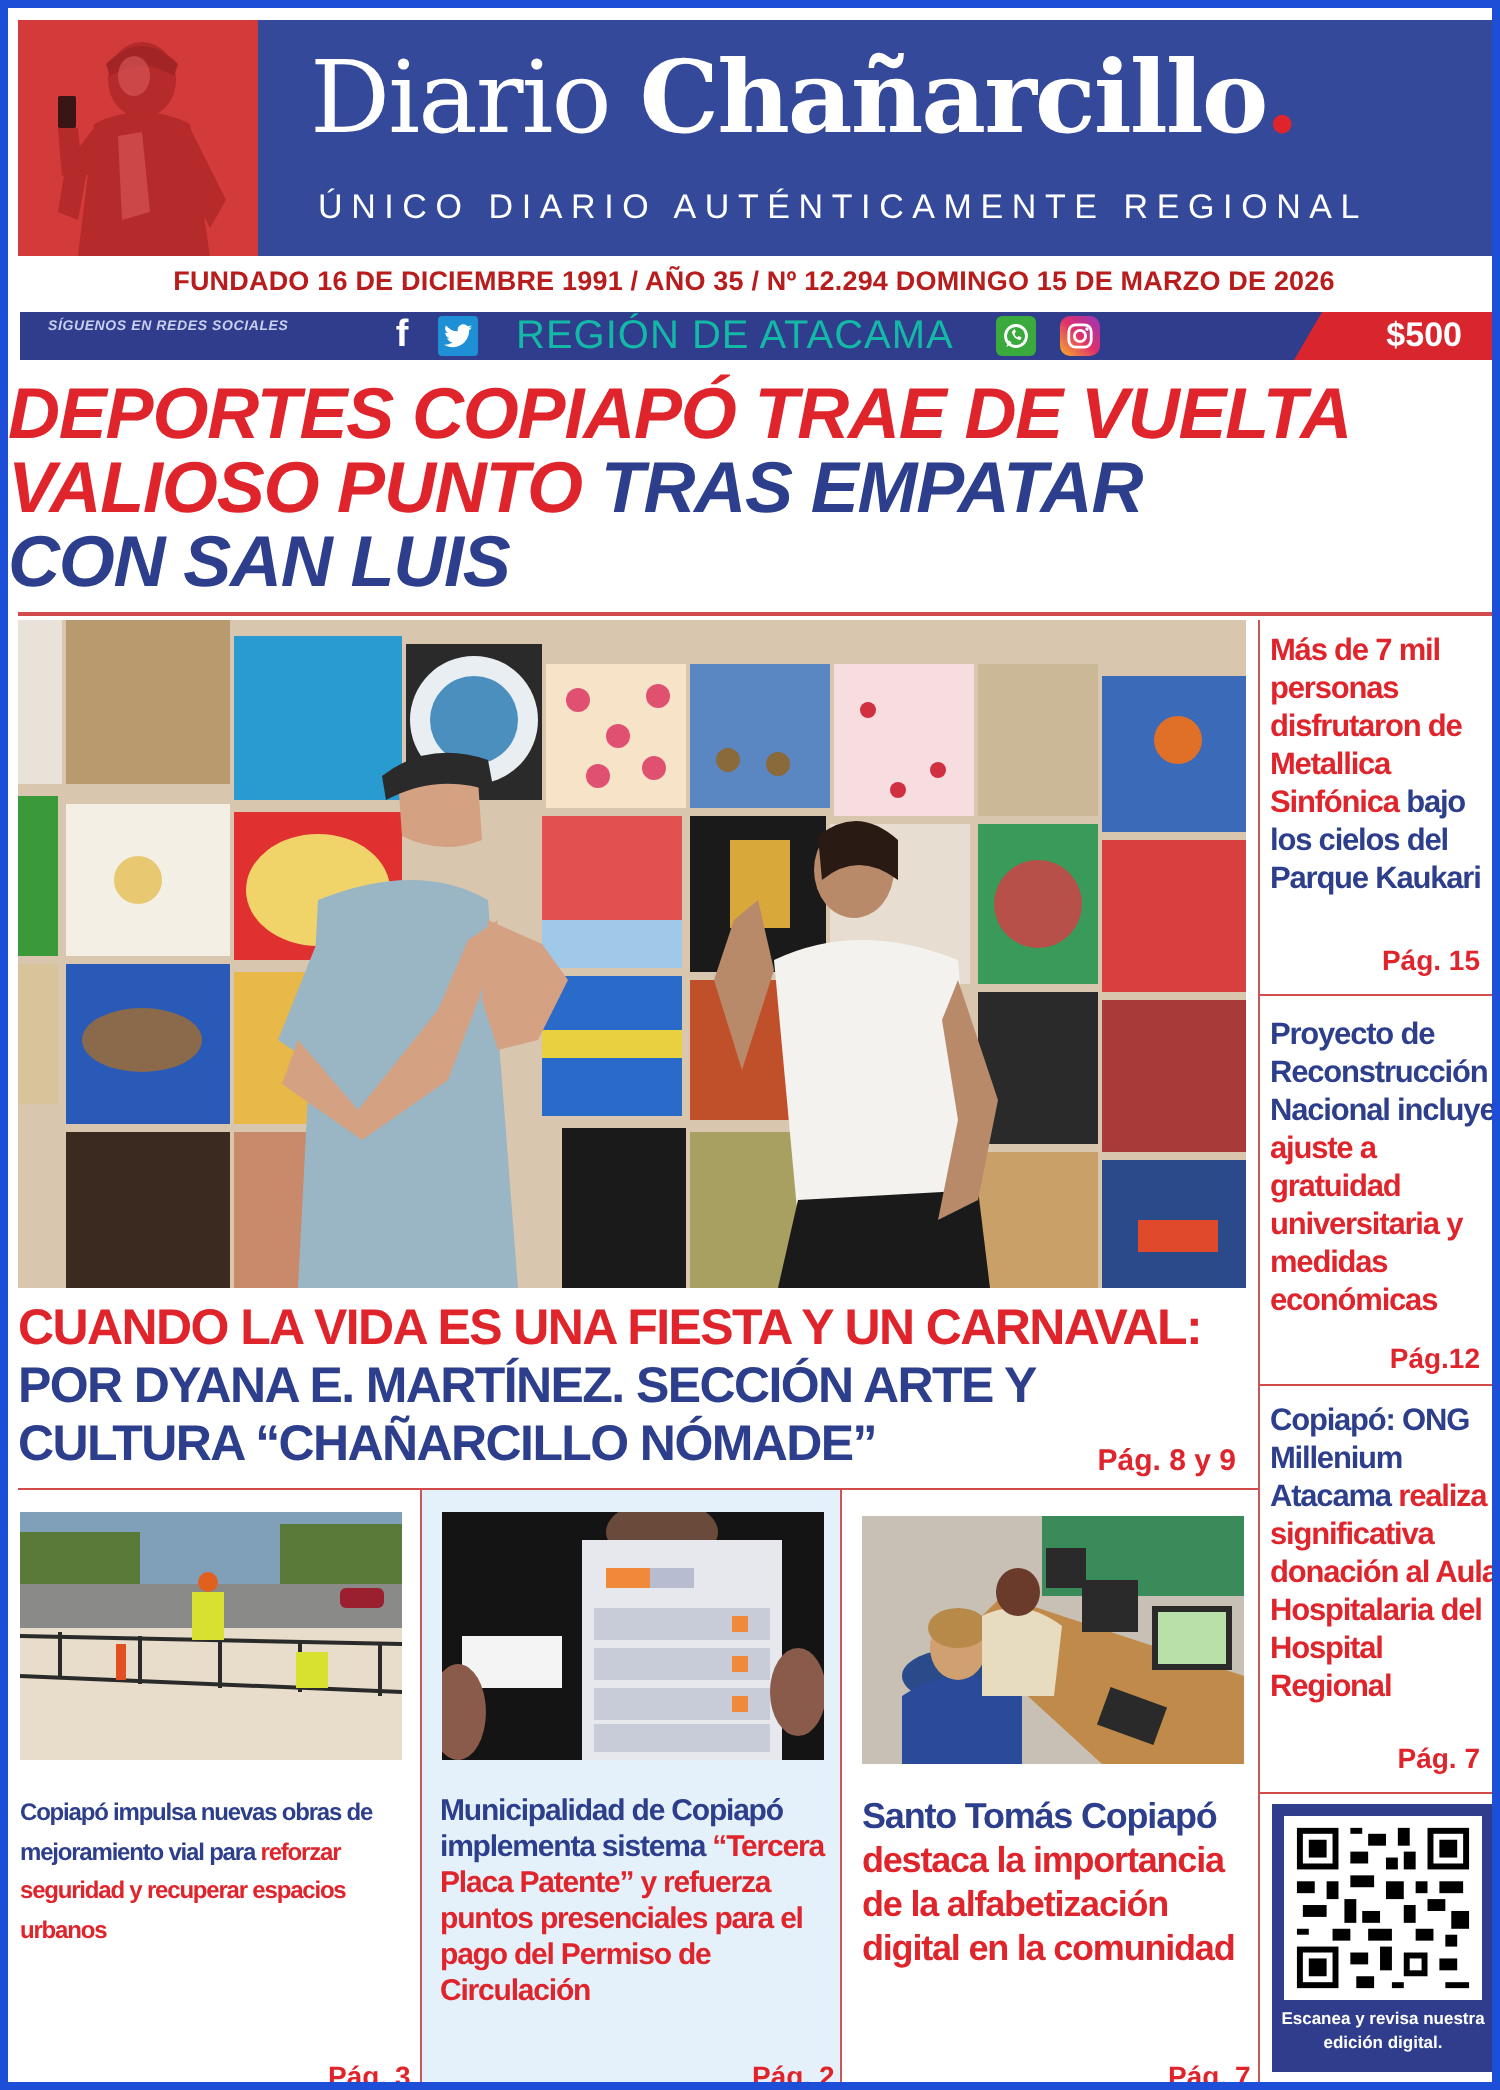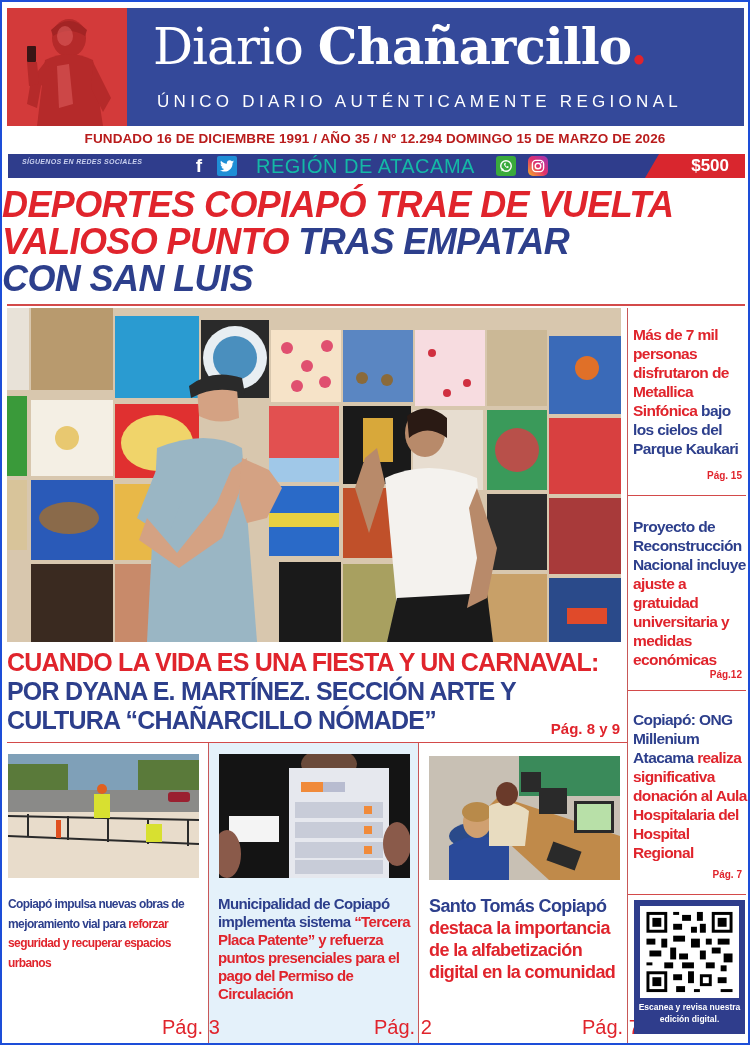--- a/index.html
+++ b/index.html
@@ -1,18 +1,18 @@
 <!DOCTYPE html>
 <html><head>
 <meta charset="utf-8">
 <style>
   * { box-sizing: border-box; margin: 0; padding: 0; }
   html, body { width: 750px; height: 1045px; overflow: hidden; background: #fff; }
   body { font-family: "Liberation Sans", sans-serif; position: relative; }
-  .page { position: absolute; left: 0; top: 0; width: 750px; height: 1045px; border: 2px solid #1d4ed8; background: #fff; overflow: hidden; }
+  .page { position: absolute; left: 0; top: 0; width: 750px; height: 1045px; border: 4px solid #1d4ed8; background: #fff; overflow: hidden; }
 
   
   .masthead { position: absolute; left: 5px; top: 6px; width: 737px; height: 118px; display: flex; }
   .mast-red { width: 120px; height: 118px; background: #d33a3a; position: relative; overflow: hidden; }
   .mast-blue { flex: 1; height: 118px; background: #34499a; position: relative; }
   .mast-title { position: absolute; left: 26px; top: 14px; color: #fff; font-family: "DejaVu Serif", "Liberation Serif", serif; font-size: 50px; letter-spacing: -1px; white-space: nowrap; line-height: 1; }
   .mast-title .light { font-weight: normal; }
   .mast-title .bold { font-weight: bold; }
   .mast-title .dot { color: #e0242c; font-weight: bold; }
   .mast-tagline { position: absolute; left: 30px; top: 84px; color: #fff; font-size: 17px; letter-spacing: 4.3px; white-space: nowrap; }
@@ -38,27 +38,27 @@
   .vrule { position: absolute; width: 1px; background: #c85858; }
 
   
   .main-photo { position: absolute; left: 5px; top: 306px; width: 614px; height: 334px; overflow: hidden; background: #c9b39a; }
 
   .feature { position: absolute; left: 5px; top: 646px; width: 612px; font-weight: bold; font-size: 25px; line-height: 29px; letter-spacing: -0.8px; }
   .feature .line { display: block; white-space: nowrap; }
   .feature-page { position: absolute; right: 22px; top: 716px; font-weight: bold; font-size: 15px; color: #e0242c; }
 
   
-  .side { position: absolute; left: 631px; width: 115px; font-weight: bold; font-size: 15.5px; line-height: 19px; letter-spacing: -0.6px; margin-top: 11px; }
-  .side-page { position: absolute; right: 6px; font-weight: bold; font-size: 10px; color: #e0242c; }
+  .side { position: absolute; left: 631px; width: 115px; font-weight: bold; font-size: 15.5px; line-height: 19px; letter-spacing: -0.6px; }
+  .side-page { position: absolute; right: 6px; font-weight: bold; font-size: 14px; color: #e0242c; }
 
   
   .card-photo { position: absolute; overflow: hidden; }
   .card-text { position: absolute; font-weight: bold; font-size: 12px; line-height: 19.5px; letter-spacing: -0.6px; }
-  .card-page { position: absolute; font-weight: normal; font-size: 20px; color: #e0242c; }
+  .card-page { position: absolute; font-weight: bold; font-size: 14px; color: #e0242c; margin-top: 12px; }
   .card-bg { position: absolute; background: #e4f1fa; }
 
   .qr-box { position: absolute; left: 632px; top: 898px; width: 111px; height: 134px; background: #2f3d8c; padding-left: 32px; }
   .qr-inner { position: absolute; left: 6px; top: 6px; width: 99px; height: 92px; background: #fff; }
   .qr-caption { position: absolute; left: 0; top: 101px; width: 111px; text-align: center; color: #fff; font-size: 8.5px; font-weight: bold; line-height: 12px; }
 </style>
 </head>
 <body>
 
 <div class="page">

